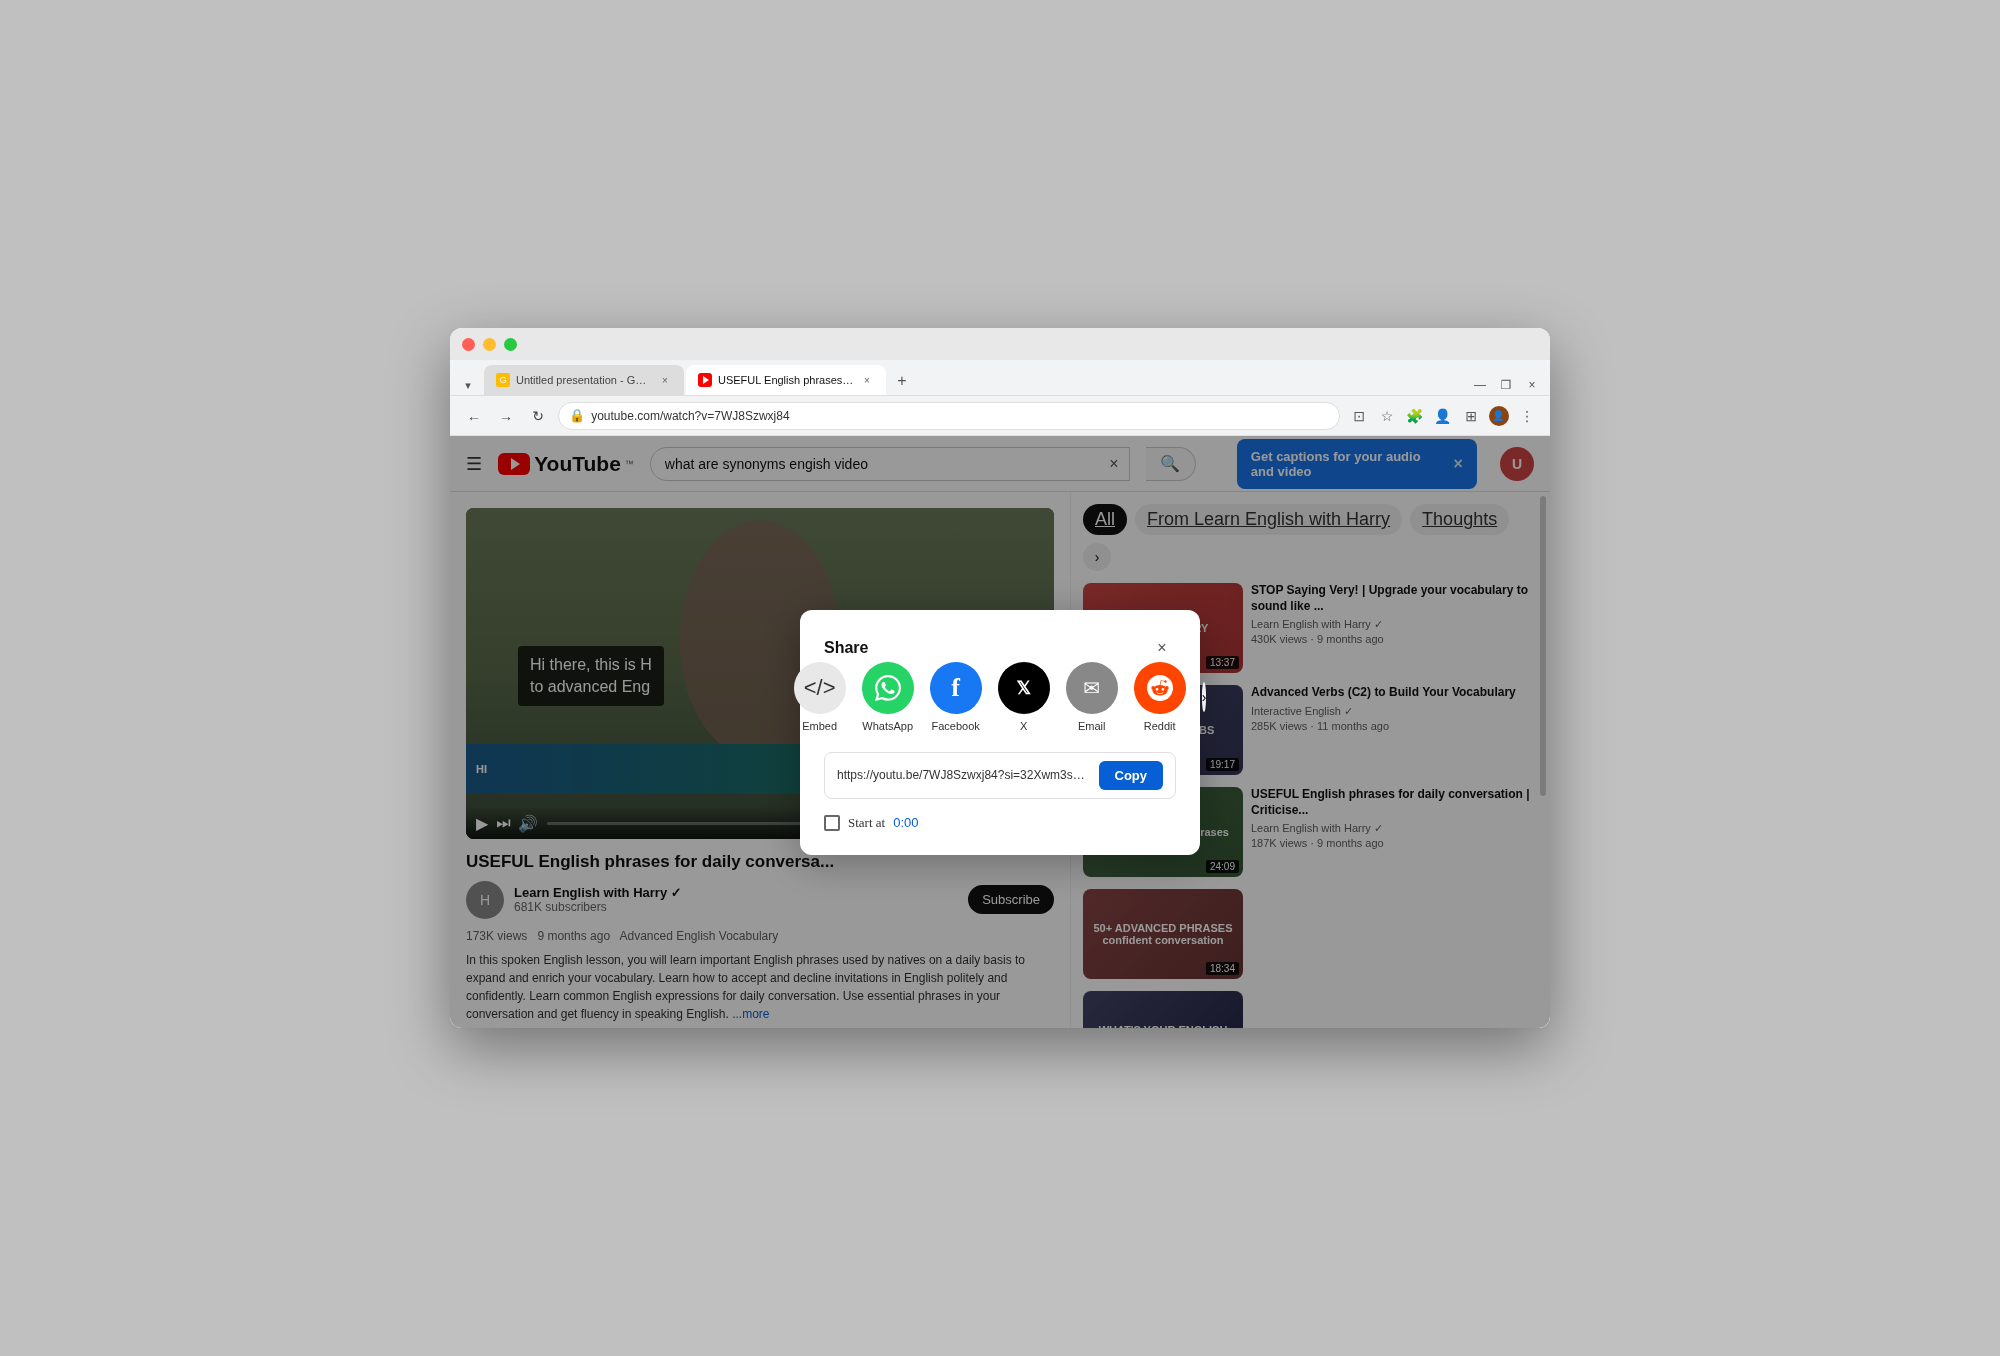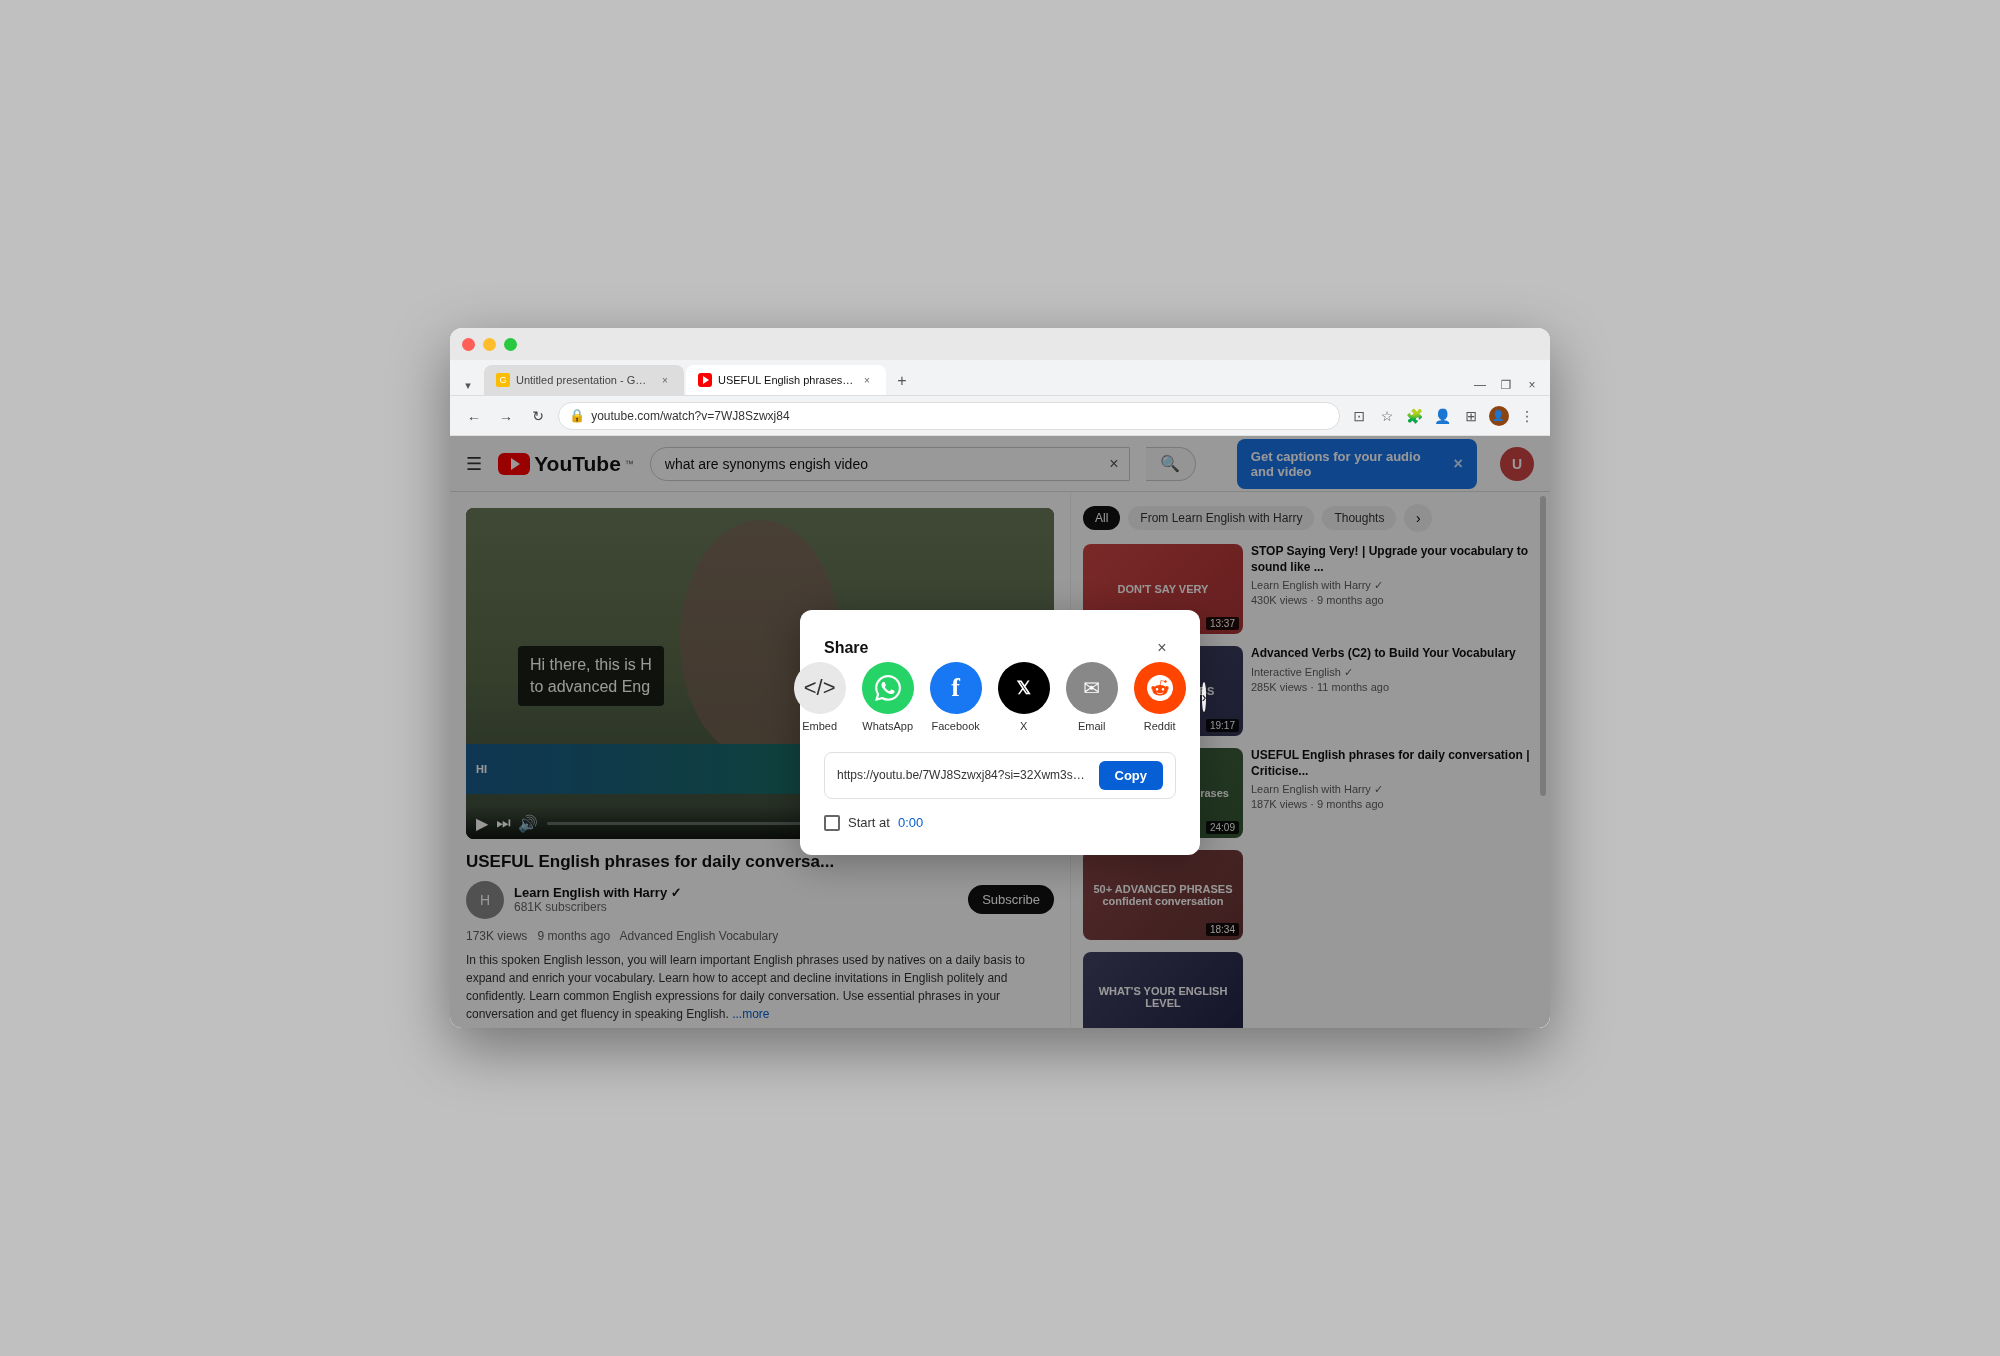--- a/index.html
+++ b/index.html
@@ -383,23 +383,24 @@
     .filter-row {
       display: flex;
       align-items: center;
       gap: 8px;
       margin-bottom: 12px;
       flex-wrap: wrap;
     }
     .filter-chip {
       padding: 5px 12px;
       border-radius: 20px;
-      font-size: 12px;
+      font-size: 18px;
       cursor: pointer;
       white-space: nowrap;
+      text-decoration: underline;
     }
     .filter-chip.active { background: #111; color: #fff; }
     .filter-chip:not(.active) { background: #f1f1f1; color: #333; }
     .filter-arrow {
       width: 28px; height: 28px;
       border-radius: 50%;
       background: #f1f1f1;
       display: flex; align-items: center; justify-content: center;
       font-size: 14px; cursor: pointer;
     }
@@ -539,21 +540,21 @@
       gap: 8px;
     }
     .start-checkbox {
       width: 16px; height: 16px;
       border: 2px solid #666;
       border-radius: 2px;
       display: flex; align-items: center; justify-content: center;
       cursor: pointer;
       flex-shrink: 0;
     }
-    .start-label { font-size: 13px; color: #333; }
+    .start-label { font-size: 13px; color: #333; font-family: Liberation Serif, serif; }
     .start-time {
       font-size: 13px;
       color: #065fd4;
       cursor: pointer;
     }
     
     .yt-right::-webkit-scrollbar { width: 6px; }
     .yt-right::-webkit-scrollbar-thumb { background: #ccc; border-radius: 3px; }
     
     .sv-thumb-1 { background: linear-gradient(135deg, #c44 0%, #a33 100%); }

